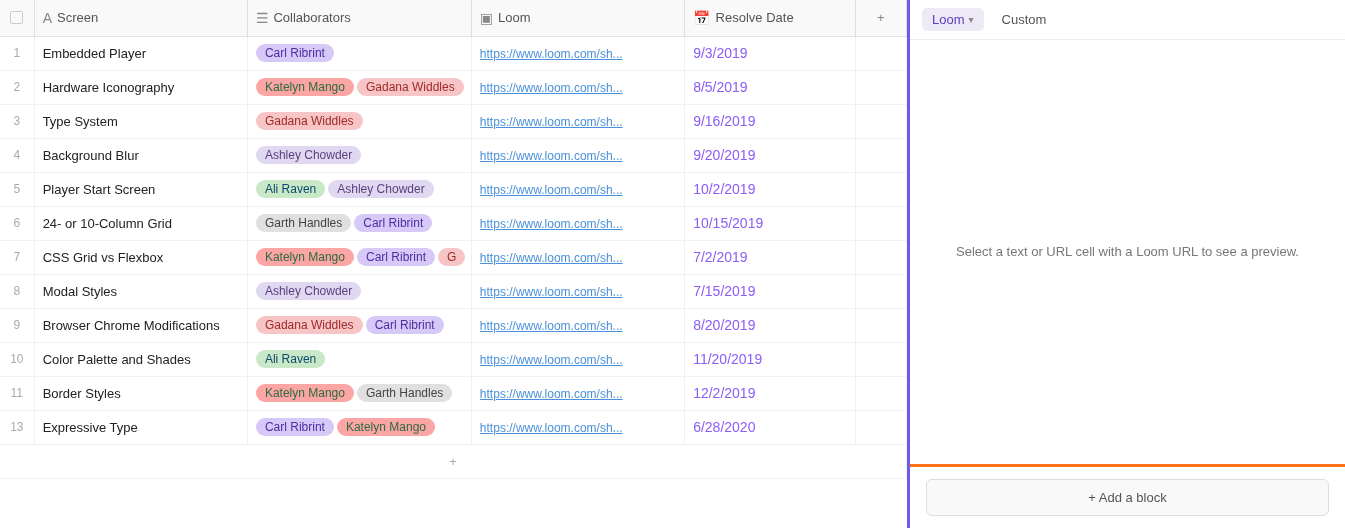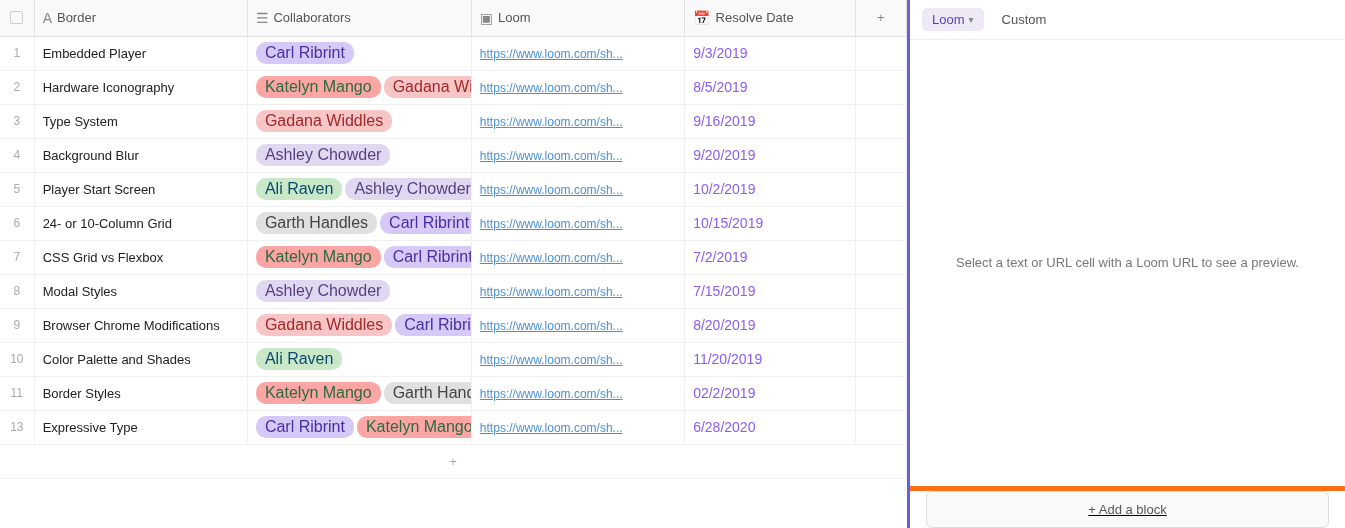--- a/index.html
+++ b/index.html
@@ -52,21 +52,21 @@
     td.td-num { color: #aaa; font-size: 12px; text-align: center; }
     td.td-title { color: #222; }
     td.td-loom a { color: #4a90d9; text-decoration: underline; font-size: 12px; }
     td.td-date { color: #8b5cf6; font-size: 14px; }
     td.td-collab { }
 
     .tag {
       display: inline-block;
       padding: 2px 9px;
       border-radius: 10px;
-      font-size: 16px;
+      font-size: 12px;
       font-weight: 500;
       margin-right: 3px;
       white-space: nowrap;
     }
 
     .tag-carl { background: #d6c9f7; color: #4a2fa0; }
     .tag-katelyn { background: #fca5a5; color: #2a6b40; }
     .tag-gadana { background: #f7c5c5; color: #a02a2a; }
     .tag-ashley { background: #e0d8f0; color: #5a4080; }
     .tag-ali { background: #c8e8c8; color: #0c4a6e; }
@@ -89,21 +89,21 @@
       background: transparent;
       color: #555;
       display: flex; align-items: center; gap: 4px;
     }
     .tab-btn.active { background: #ede9f7; color: #5a3fc0; font-weight: 500; }
     .tab-btn .tab-arrow { font-size: 10px; color: #888; }
 
     .panel-body { flex: 1; display: flex; align-items: center; justify-content: center; padding: 20px; }
     .panel-placeholder { color: #777; font-size: 13px; text-align: center; line-height: 1.6; }
 
-    .panel-footer { padding: 0 16px; border-top: 5px solid #f97316; text-decoration: underline; }
+    .panel-footer { padding: 12px 16px; border-top: 3px solid #f97316; }
     .add-block-btn {
       width: 100%;
       padding: 10px;
       border: 1px solid #ddd;
       border-radius: 6px;
       background: #f9f9f9;
       color: #555;
       font-size: 13px;
       cursor: pointer;
       display: flex; align-items: center; justify-content: center; gap: 6px;
@@ -129,21 +129,21 @@
       <thead>
         <tr>
           <th class="th-num">
             <div class="checkbox-header">
                 <div class="checkbox-box"></div>
               </div>
           </th>
           <th>
             <div class="th-inner">
               <span class="th-icon">A</span>
-              <span>Border</span>
+              <span>Screen</span>
             </div>
           </th>
           <th>
             <div class="th-inner">
               <span class="th-icon">☰</span>
               <span>Collaborators</span>
             </div>
           </th>
           <th>
             <div class="th-inner">
@@ -241,21 +241,21 @@
             <td class="td-collab"><span class="tag tag-ali">Ali Raven</span></td>
             <td class="td-loom"><a href="#">https://www.loom.com/sh...</a></td>
             <td class="td-date">11/20/2019</td>
             <td></td>
           </tr>
           <tr>
             <td class="td-num">11</td>
             <td class="td-title">Border Styles</td>
             <td class="td-collab"><span class="tag tag-katelyn">Katelyn Mango</span><span class="tag tag-garth">Garth Handles</span></td>
             <td class="td-loom"><a href="#">https://www.loom.com/sh...</a></td>
-            <td class="td-date">02/2/2019</td>
+            <td class="td-date">12/2/2019</td>
             <td></td>
           </tr>
           <tr>
             <td class="td-num">13</td>
             <td class="td-title">Expressive Type</td>
             <td class="td-collab"><span class="tag tag-carl">Carl Ribrint</span><span class="tag tag-katelyn">Katelyn Mango</span></td>
             <td class="td-loom"><a href="#">https://www.loom.com/sh...</a></td>
             <td class="td-date">6/28/2020</td>
             <td></td>
           </tr>

